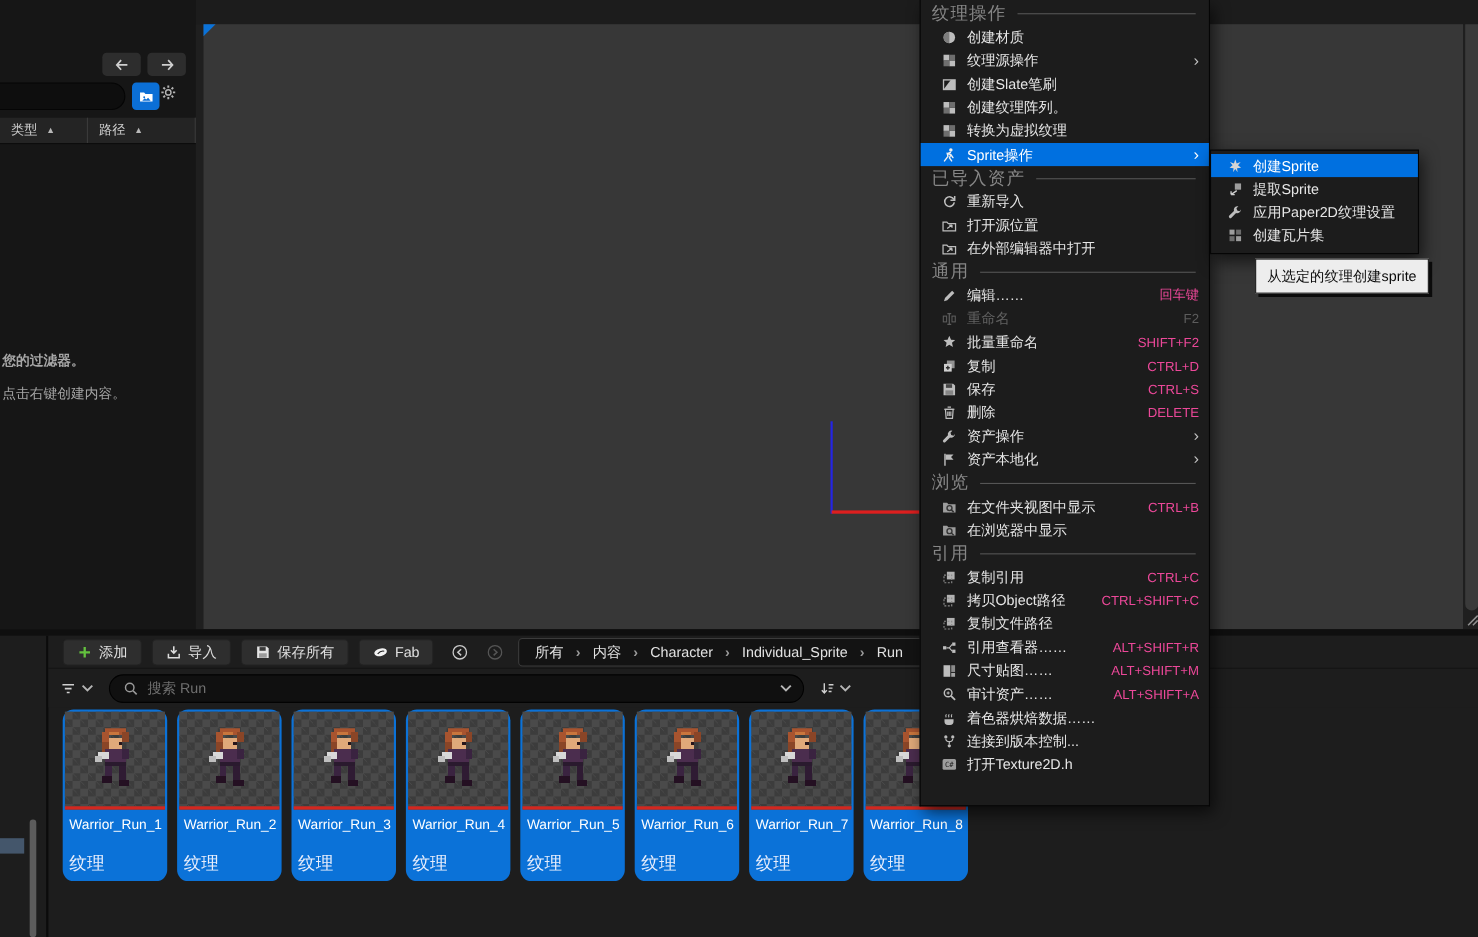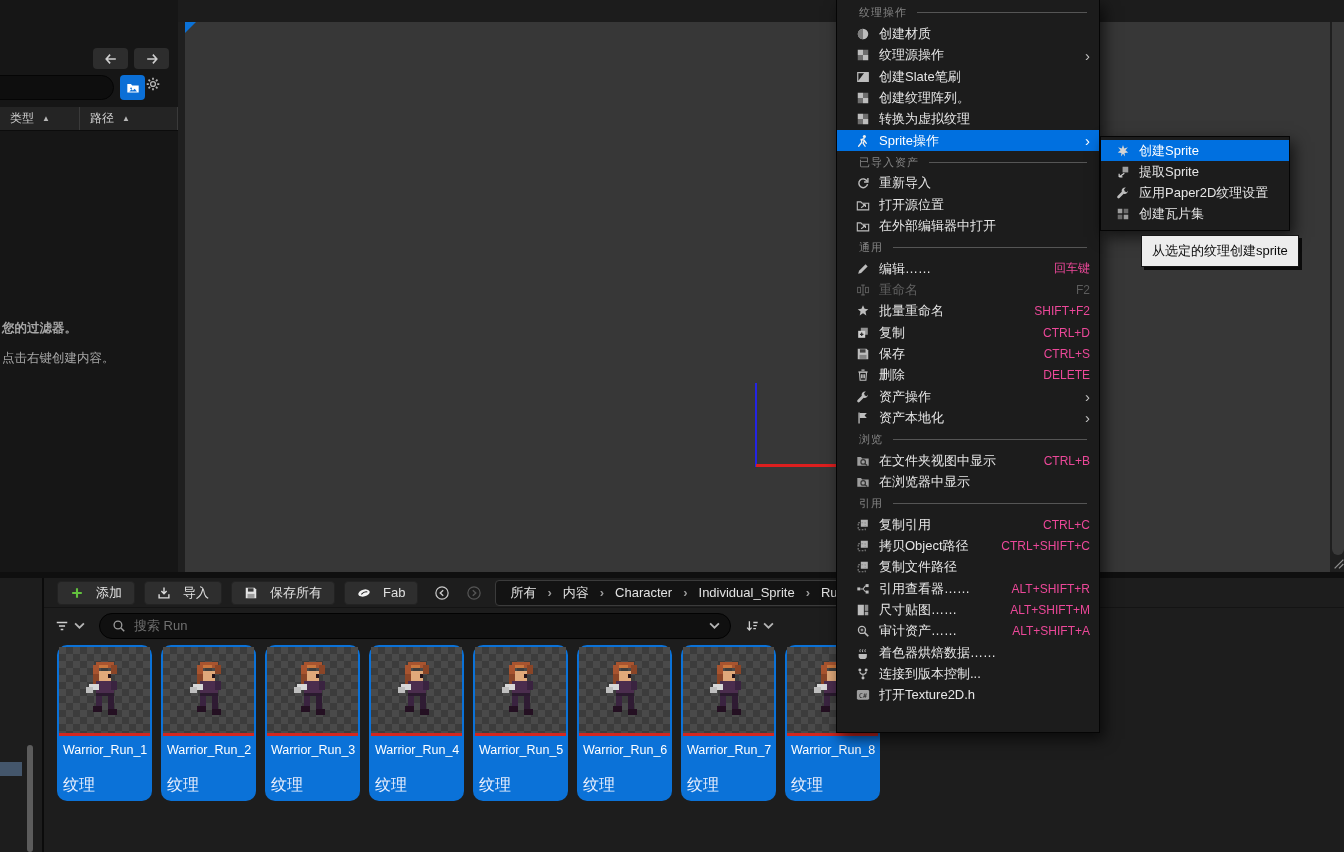--- a/index.html
+++ b/index.html
@@ -37,21 +37,21 @@
   #drawer-sep { left:0; top:572px; width:1344px; height:6px; background:#0f0f0f; }
   #drawer { left:0; top:578px; width:1344px; height:274px; background:#1d1d1d; }
   #sources-strip { position:absolute; left:0; top:0; width:44px; height:274px; border-right:2px solid #0b0b0b; }
   .strip-search { position:absolute; left:5px; width:19px; height:19px; }
   #src-scrollbar { position:absolute; left:27px; top:167px; width:6px; height:107px; background:#5c5c5c; border-radius:3px; }
   #src-selected { position:absolute; left:0; top:184px; width:22px; height:14px; background:#44566b; }
 
   #cb-toolbar { position:absolute; left:44px; top:0; width:1300px; height:30px; background:#1d1d1d;
                 border-bottom:1px solid #141414; display:flex; align-items:center; }
   .tb-btn { height:24px; background:#2e2e2e; border:1px solid #222; border-radius:4px; display:flex;
-            align-items:center; gap:12px; padding:0 12px; color:#e0e0e0; font-size:13px; margin-left:9px; }
+            align-items:center; gap:6px; padding:0 12px; color:#e0e0e0; font-size:13px; margin-left:9px; }
   .nav-circle { width:21px; height:21px; border-radius:50%; display:flex; align-items:center; justify-content:center; }
   #crumb-bar { height:26px; background:#131313; border:1px solid #3b3b3b; border-radius:4px; display:flex;
                align-items:center; padding:0 14px; gap:11px; margin-left:11px; width:400px; }
   .crumb { color:#e2e2e2; font-size:13px; white-space:nowrap; }
   .crumb-sep { color:#9a9a9a; font-size:13px; font-weight:bold; }
 
   #cb-searchrow { position:absolute; left:44px; top:30px; width:1300px; height:35px; background:#1d1d1d;
                   display:flex; align-items:center; }
   #filter-ctl { display:flex; align-items:center; gap:5px; margin-left:11px; }
   #cb-search { height:26px; background:#101010; border:1px solid #020202; border-radius:13px; margin-left:14px;
@@ -73,21 +73,21 @@
            background-size:14px 14px; background-position:0 0,7px 7px;
            display:flex; align-items:center; justify-content:center; }
   .tile-name { color:#fff; font-size:12.5px; padding:7px 4px 0 4px; white-space:nowrap; overflow:hidden; }
   .tile-type { position:absolute; left:6px; bottom:5px; color:#e8eefc; font-size:16px; }
 
   
   #menu { left:836px; top:0; width:264px; height:733px; background:#1c1c1c;
           border:1px solid #050505; border-top:none; box-shadow:4px 6px 14px rgba(0,0,0,.65);
           padding-top:2px; }
   .m-header { height:21.5px; display:flex; align-items:center; padding-left:10px; }
-  .m-header .lbl { color:#868686; font-size:11px; letter-spacing:1px;margin-left:12px; }
+  .m-header .lbl { color:#868686; font-size:16px; letter-spacing:1px; }
   .m-header .line { flex:1; height:1px; background:#555; margin:0 12px 0 10px; }
   .m-item { height:21.3px; display:flex; align-items:center; padding:0 9px 0 18px; color:#e6e6e6; font-size:13px; }
   .m-item .mi-icon { width:16px; height:16px; margin-right:8px; flex:none; display:flex; align-items:center; justify-content:center; }
   .m-item .mi-label { white-space:nowrap; }
   .m-item .mi-short { margin-left:auto; color:#ec4899; font-size:12px; padding-left:18px; white-space:nowrap; }
   .m-item .mi-arrow { margin-left:auto; color:#c2c2c2; font-size:15px; line-height:1; }
   .m-item.hl { background:#0070e0; color:#fff; }
   .m-item.hl .mi-arrow { color:#fff; }
   .m-item.dis { color:#616161; }
   .m-item.dis .mi-short { color:#5c5c5c; }

